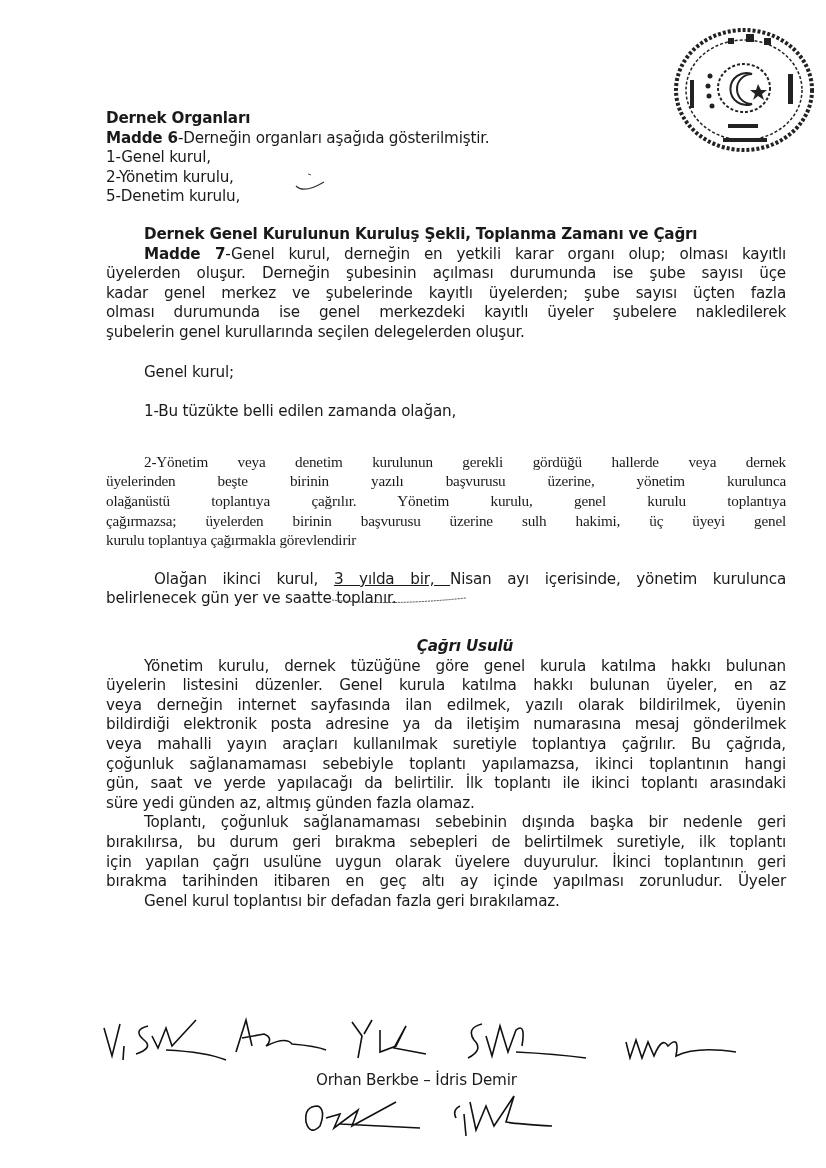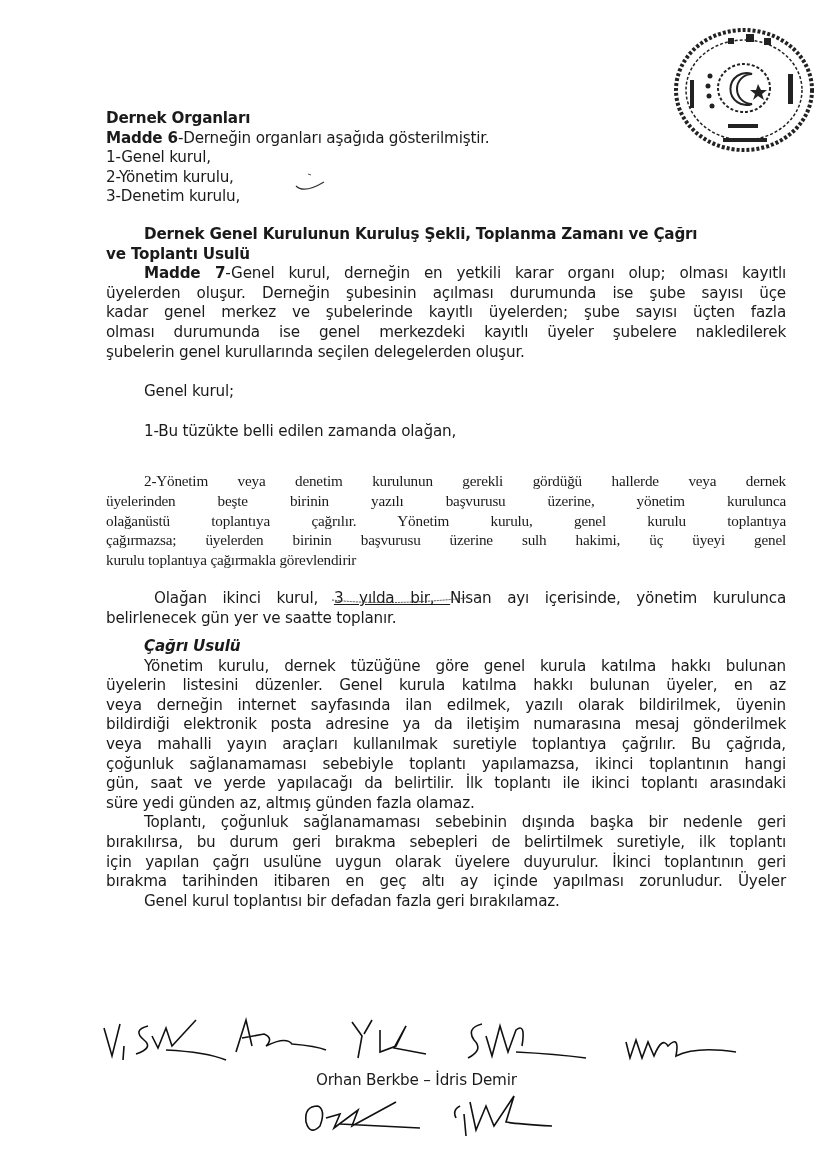--- a/index.html
+++ b/index.html
@@ -4,21 +4,21 @@
 <style>
   html, body { margin: 0; padding: 0; background: #ffffff; }
   body { width: 826px; height: 1168px; position: relative; overflow: hidden;
          font-family: "DejaVu Sans", "Liberation Sans", sans-serif; color: #1a1a1a; }
   .page { position: absolute; left: 0; top: 0; width: 826px; height: 1168px; }
   .text { position: absolute; left: 106px; width: 680px; font-size: 15.2px; line-height: 19.6px; letter-spacing: -0.2px; }
   .b { font-weight: bold; }
   .line { white-space: nowrap; }
   .indent { padding-left: 38px; }
   .just { text-align: justify; text-align-last: justify; white-space: normal; }
-  .bi { font-weight: bold; font-style: italic; }
+  .bi { font-weight: bold; font-style: italic; text-align: center; }
   .uline { text-decoration: underline; }
   .stamp { position: absolute; left: 668px; top: 24px; width: 150px; height: 136px; }
   .sigrow { position: absolute; left: 96px; top: 1016px; width: 660px; height: 50px; }
   .sigrow2 { position: absolute; left: 300px; top: 1092px; width: 260px; height: 48px; }
   .names { position: absolute; left: 103px; top: 995px; font-size: 15.2px; white-space: nowrap; letter-spacing: -0.2px; }
   .names2 { position: absolute; left: 316px; top: 1071px; font-size: 15.2px; white-space: nowrap; letter-spacing: -0.2px; }
   .mark { position: absolute; }
 </style>
 </head>
 <body>
@@ -46,31 +46,30 @@
       <rect x="120" y="50" width="5" height="30"></rect>
         <rect x="22" y="56" width="4" height="28"></rect>
     </g>
   </svg>
 
   <div class="text" style="top:109px;">
     <div class="line b">Dernek  Organları</div>
     <div class="line"><span class="b">Madde 6</span><span>-Derneğin organları aşağıda gösterilmiştir.</span></div>
     <div class="line">1-Genel kurul,</div>
     <div class="line">2-Yönetim kurulu,</div>
-    <div class="line">3-Denetim kurulu,</div>
+    <div class="line">5-Denetim kurulu,</div>
   </div>
 
   <svg class="mark" style="left:294px;top:172px;" width="34" height="34">
     <path d="M2 14 Q10 22 30 10" fill="none" stroke="#333" stroke-width="1.2"></path>
     <path d="M14 2 l3 1" stroke="#555" stroke-width="1"></path>
   </svg>
 
   <div class="text" style="top:225px; left:106px; width:680px;">
     <div class="line b indent" style="padding-left:38px;">Dernek Genel Kurulunun Kuruluş Şekli, Toplanma Zamanı ve Çağrı</div>
-    <div class="line b">ve Toplantı Usulü</div>
     <div class="just indent"><span class="b">Madde 7</span><span>-Genel kurul, derneğin en yetkili karar organı olup; olması kayıtlı</span></div>
     <div class="just">üyelerden oluşur. Derneğin şubesinin açılması durumunda ise şube sayısı üçe</div>
     <div class="just">kadar genel merkez ve şubelerinde kayıtlı üyelerden; şube sayısı üçten fazla</div>
     <div class="just">olması durumunda ise genel merkezdeki kayıtlı üyeler şubelere nakledilerek</div>
     <div class="line">şubelerin genel kurullarında seçilen delegelerden oluşur.</div>
 
     <div class="line indent" style="margin-top:20px;">Genel kurul;</div>
     <div class="line indent" style="margin-top:20px;">1-Bu tüzükte belli edilen zamanda olağan,</div>
 
     <div style="margin-top:30px;font-family:Liberation Serif, serif;">

